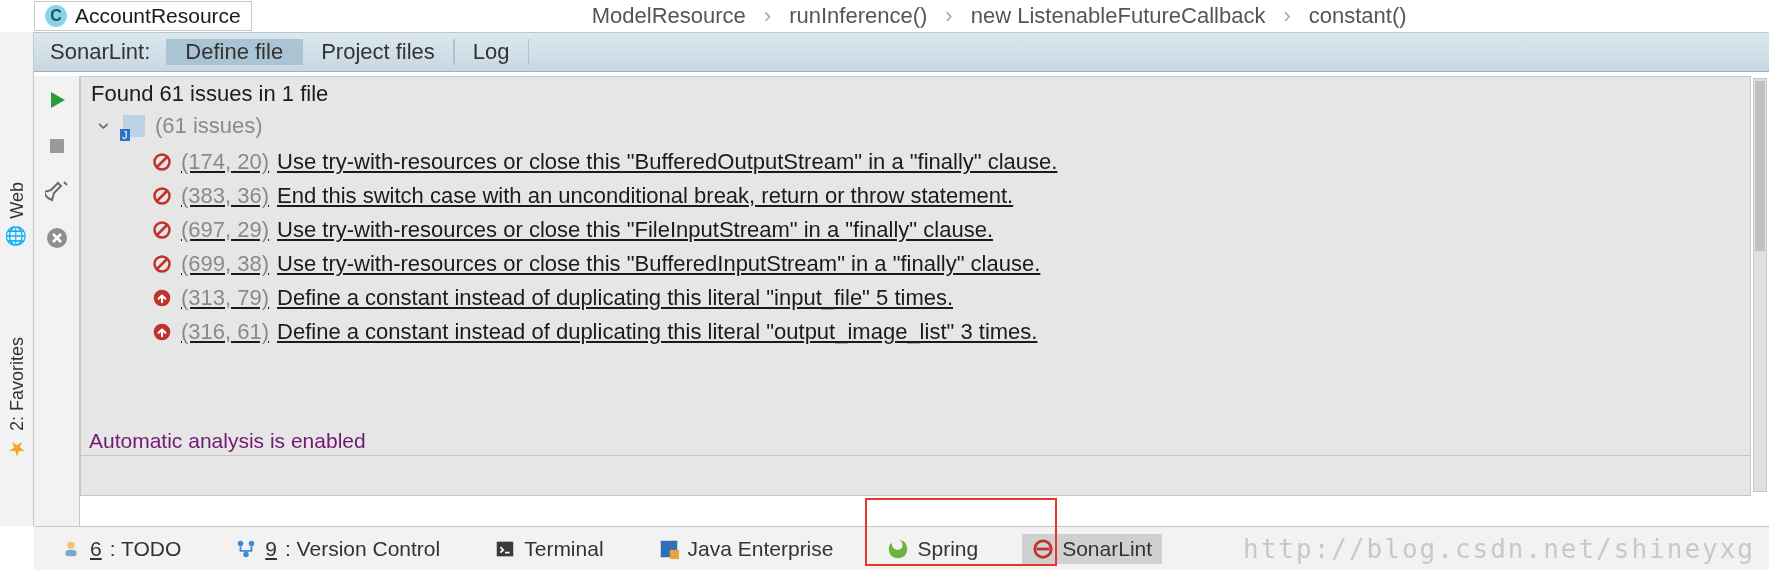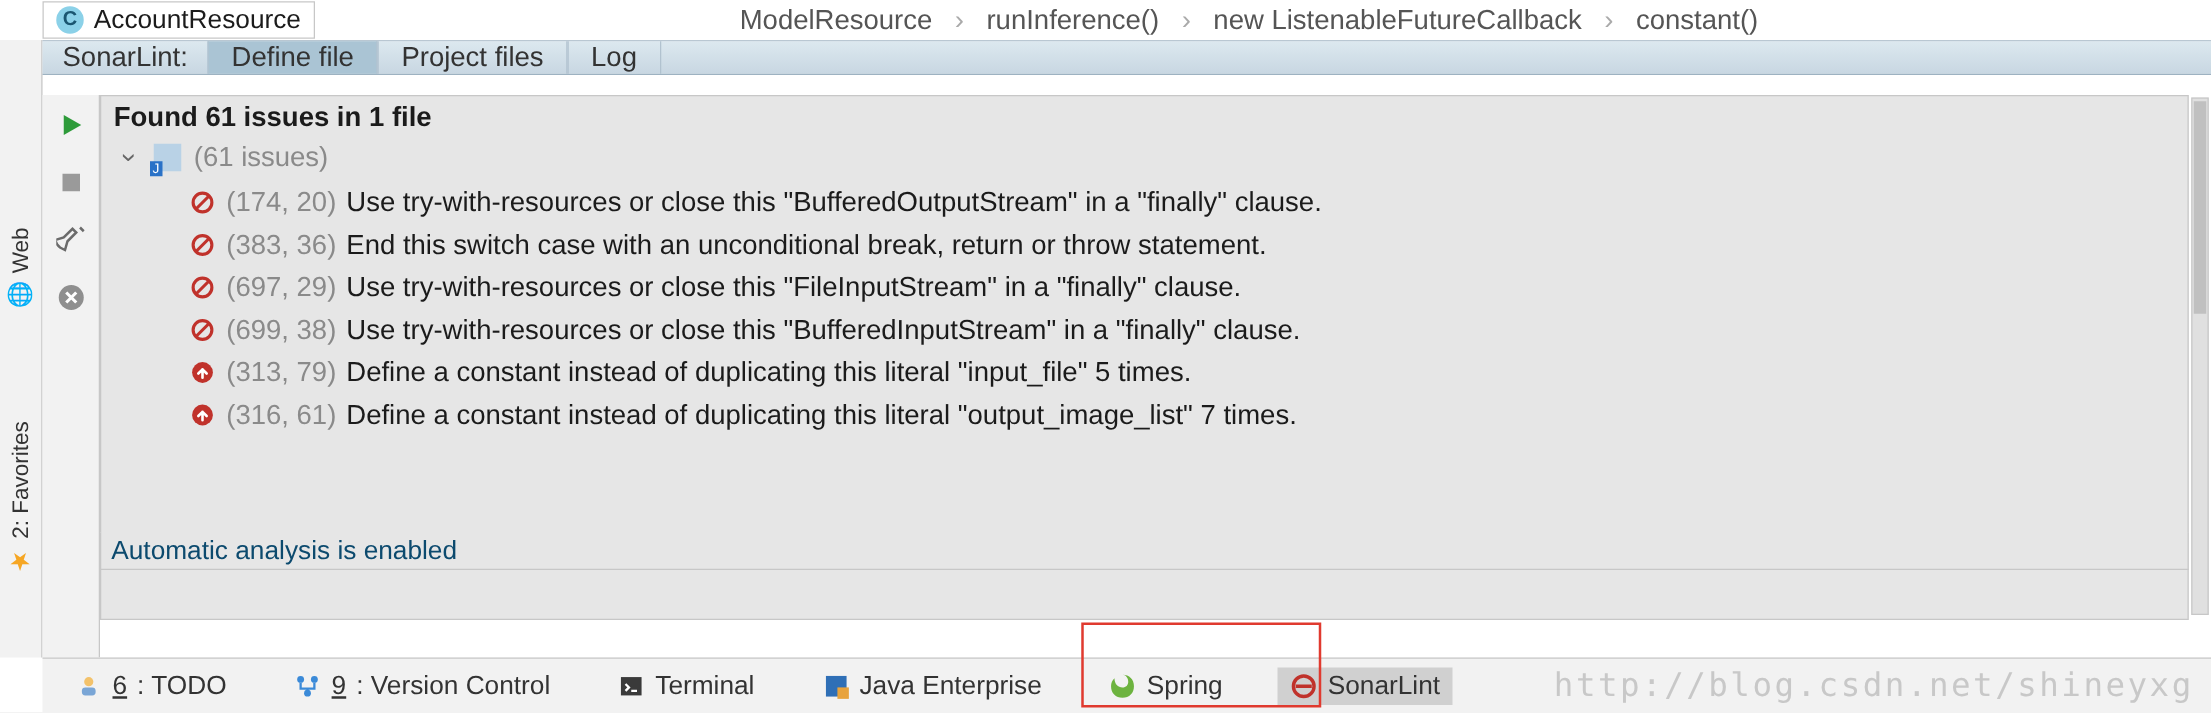--- a/index.html
+++ b/index.html
@@ -36,21 +36,21 @@
   .vlabel {
     writing-mode: vertical-rl; transform: rotate(180deg);
     font-size: 18px; color: #333; display: flex; align-items: center; gap: 6px;
     cursor: pointer;
   }
   .star { color: #f6a623; font-size: 20px; }
   .globe { color: #2d6fb4; font-size: 18px; }
 
   
   .tabs-bar {
-    position: absolute; left: 34px; top: 32px; right: 0; height: 28px;
+    position: absolute; left: 34px; top: 32px; right: 0; height: 40px;
     background: linear-gradient(#dce8ef, #c8d7e2);
     border-top: 1px solid #b9c7d2; border-bottom: 1px solid #9db2c1;
     display: flex; align-items: center;
   }
   .tabs-label {
     display: flex; align-items: center; padding: 0 16px;
     color: #333; font-size: 22px;
   }
   .tab {
     display: flex; align-items: center; padding: 0 18px;
@@ -67,52 +67,52 @@
     padding-top: 10px; gap: 18px;
   }
   .tool-btn { width: 28px; height: 28px; display: flex; align-items: center; justify-content: center; cursor: pointer; }
   .tool-btn svg { width: 24px; height: 24px; }
 
   .issues-panel {
     position: absolute; left: 80px; top: 76px; right: 18px; bottom: 74px;
     background: #e6e6e6; border: 1px solid #c7c7c7; overflow: hidden;
   }
   .panel-header {
-    padding: 4px 10px 2px 10px; font-size: 22px; font-weight: bold;
+    padding: 4px 10px 2px 10px; font-size: 22px;
   }
   .file-row {
     display: flex; align-items: center; gap: 10px; padding: 4px 0 4px 14px;
     font-size: 22px;
   }
   .chev { width: 18px; text-align: center; color: #666; transform: rotate(90deg); display:inline-block; }
   .java-icon {
     width: 22px; height: 22px; background: #b9d2e6; position: relative;
   }
   .java-icon::after { content: "J"; position: absolute; left: -3px; bottom: -4px;
     font-size: 11px; background: #2a72c7; color: #fff; padding: 0 2px; }
   .issue-count { color: #8a8a8a; }
 
-  .issue-list { padding: 2px 0 0 70px; }
+  .issue-list { padding: 2px 0 0 70px; text-decoration: underline; }
   .issue-row { display: flex; align-items: center; gap: 8px; padding: 4px 0; font-size: 22px; }
   .issue-row .loc { color: #8a8a8a; }
   .sev-icon { width: 22px; height: 22px; display:inline-flex; align-items:center; justify-content:center; }
   .sev-icon svg { width: 20px; height: 20px; }
 
   .scrollbar {
     position: absolute; right: 2px; top: 78px; bottom: 78px; width: 14px;
     background: #e0e0e0; border: 1px solid #c7c7c7;
   }
   .scrollbar-thumb { position: absolute; left: 1px; right: 1px; top: 2px; height: 170px; background: #c0c0c0; }
 
   
   .status-strip {
     position: absolute; left: 80px; right: 18px; top: 426px; height: 30px;
     display: flex; align-items: center; padding: 0 8px;
     background: #e6e6e6; border: 1px solid #c7c7c7; border-top: none;
-    font-size: 21px; color: #0c4a6e;
+    font-size: 21px; color: #701a75;
   }
 
   
   .bottom-bar {
     position: absolute; left: 34px; right: 0; bottom: 0; height: 44px;
     background: #f2f2f2; border-top: 1px solid #c7c7c7;
     display: flex; align-items: center; gap: 34px; padding-left: 16px;
     font-size: 21px; color: #333;
   }
   .bb-item { display: flex; align-items: center; gap: 8px; cursor: pointer; padding: 3px 10px; }
@@ -256,21 +256,21 @@
         <span>Define a constant instead of duplicating this literal "input_file" 5 times.</span>
       </div>
       <div class="issue-row">
         <span class="sev-icon">
           <svg viewBox="0 0 24 24">
             <circle cx="12" cy="12" r="10" fill="#c0322b"></circle>
             <path d="M12 17V9M8 13l4-4 4 4" stroke="#fff" stroke-width="2.5" fill="none" stroke-linecap="round" stroke-linejoin="round"></path>
           </svg>
         </span>
         <span class="loc">(316, 61)</span> 
-        <span>Define a constant instead of duplicating this literal "output_image_list" 7 times.</span>
+        <span>Define a constant instead of duplicating this literal "output_image_list" 3 times.</span>
       </div>
     </div>
 </div>
 
 <div class="scrollbar">
   <div class="scrollbar-thumb"></div>
 </div>
 
 <div class="status-strip">
   <span>Automatic analysis is enabled</span>

